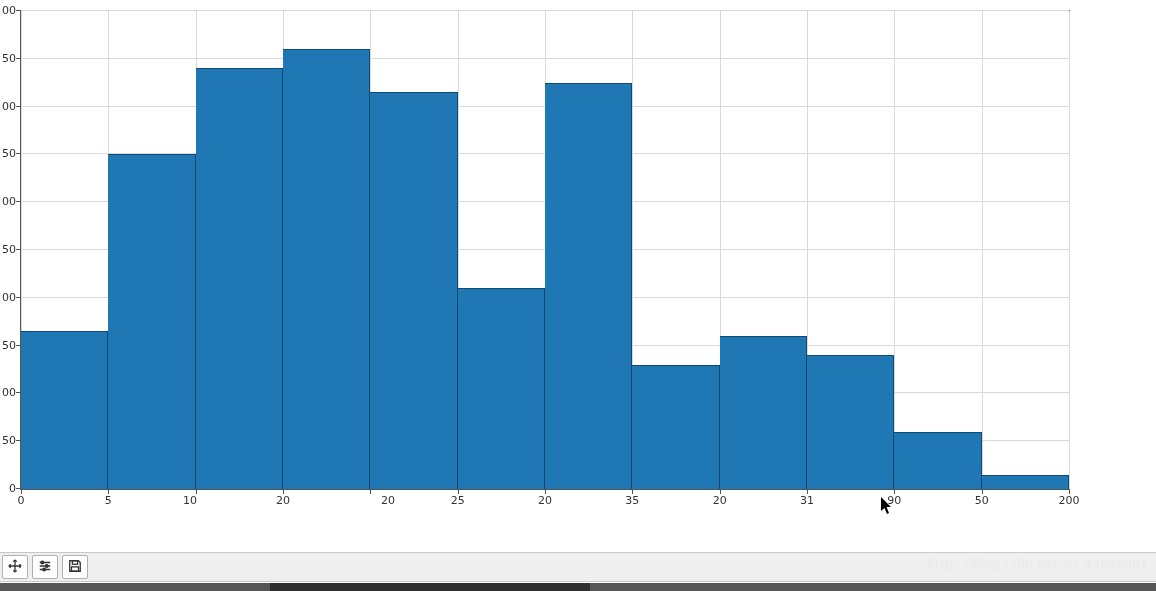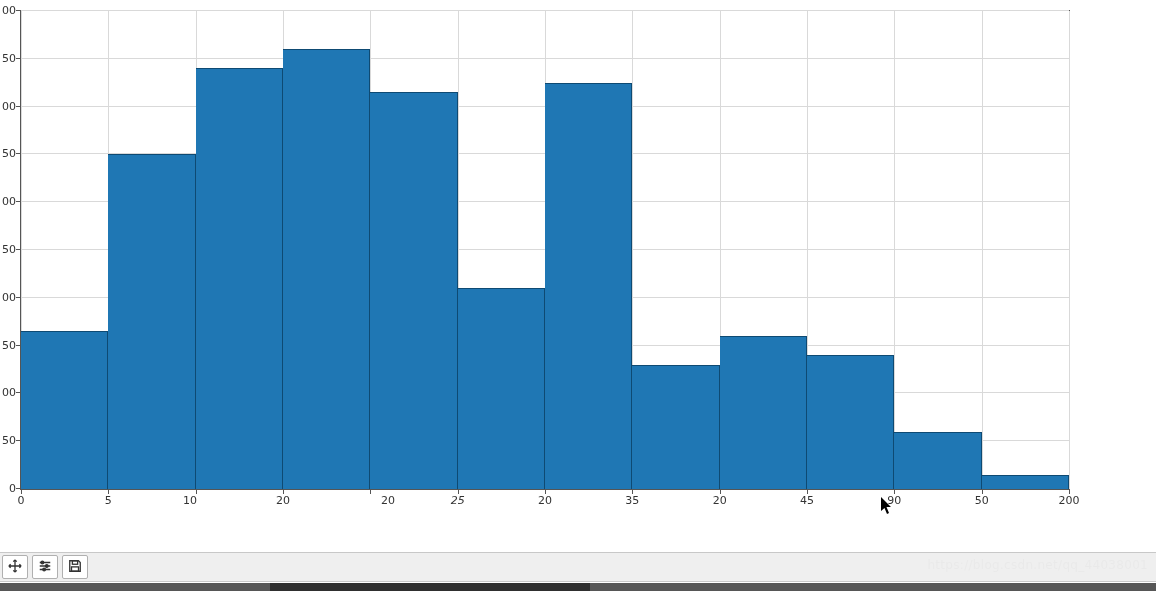--- a/index.html
+++ b/index.html
@@ -197,29 +197,29 @@
     <div class="xtick" style="left: 21px;">0</div>
     <div class="tick-mark-x" style="left: 108.333px;"></div>
     <div class="xtick" style="left: 108.333px;">5</div>
     <div class="tick-mark-x" style="left: 195.667px;"></div>
     <div class="xtick" style="left: 190px;">10</div>
     <div class="tick-mark-x" style="left: 283px;"></div>
     <div class="xtick" style="left: 283px;">20</div>
     <div class="tick-mark-x" style="left: 370.333px;"></div>
     <div class="xtick" style="left: 388px;">20</div>
     <div class="tick-mark-x" style="left: 457.667px;"></div>
-    <div class="xtick" style="left: 457.667px; font-style: italic;">25</div>
+    <div class="xtick" style="left: 457.667px;">25</div>
     <div class="tick-mark-x" style="left: 545px;"></div>
     <div class="xtick" style="left: 545px;">20</div>
     <div class="tick-mark-x" style="left: 632.333px;"></div>
     <div class="xtick" style="left: 632.333px;">35</div>
     <div class="tick-mark-x" style="left: 719.667px;"></div>
     <div class="xtick" style="left: 719.667px;">20</div>
     <div class="tick-mark-x" style="left: 807px;"></div>
-    <div class="xtick" style="left: 807px;">45</div>
+    <div class="xtick" style="left: 807px;">31</div>
     <div class="tick-mark-x" style="left: 894.333px;"></div>
     <div class="xtick" style="left: 894.333px;">90</div>
     <div class="tick-mark-x" style="left: 981.667px;"></div>
     <div class="xtick" style="left: 981.667px;">50</div>
     <div class="tick-mark-x" style="left: 1069px;"></div>
     <div class="xtick" style="left: 1069px;">200</div>
   </div>
 
 <div class="toolbar">
   <div class="tb-btn">

